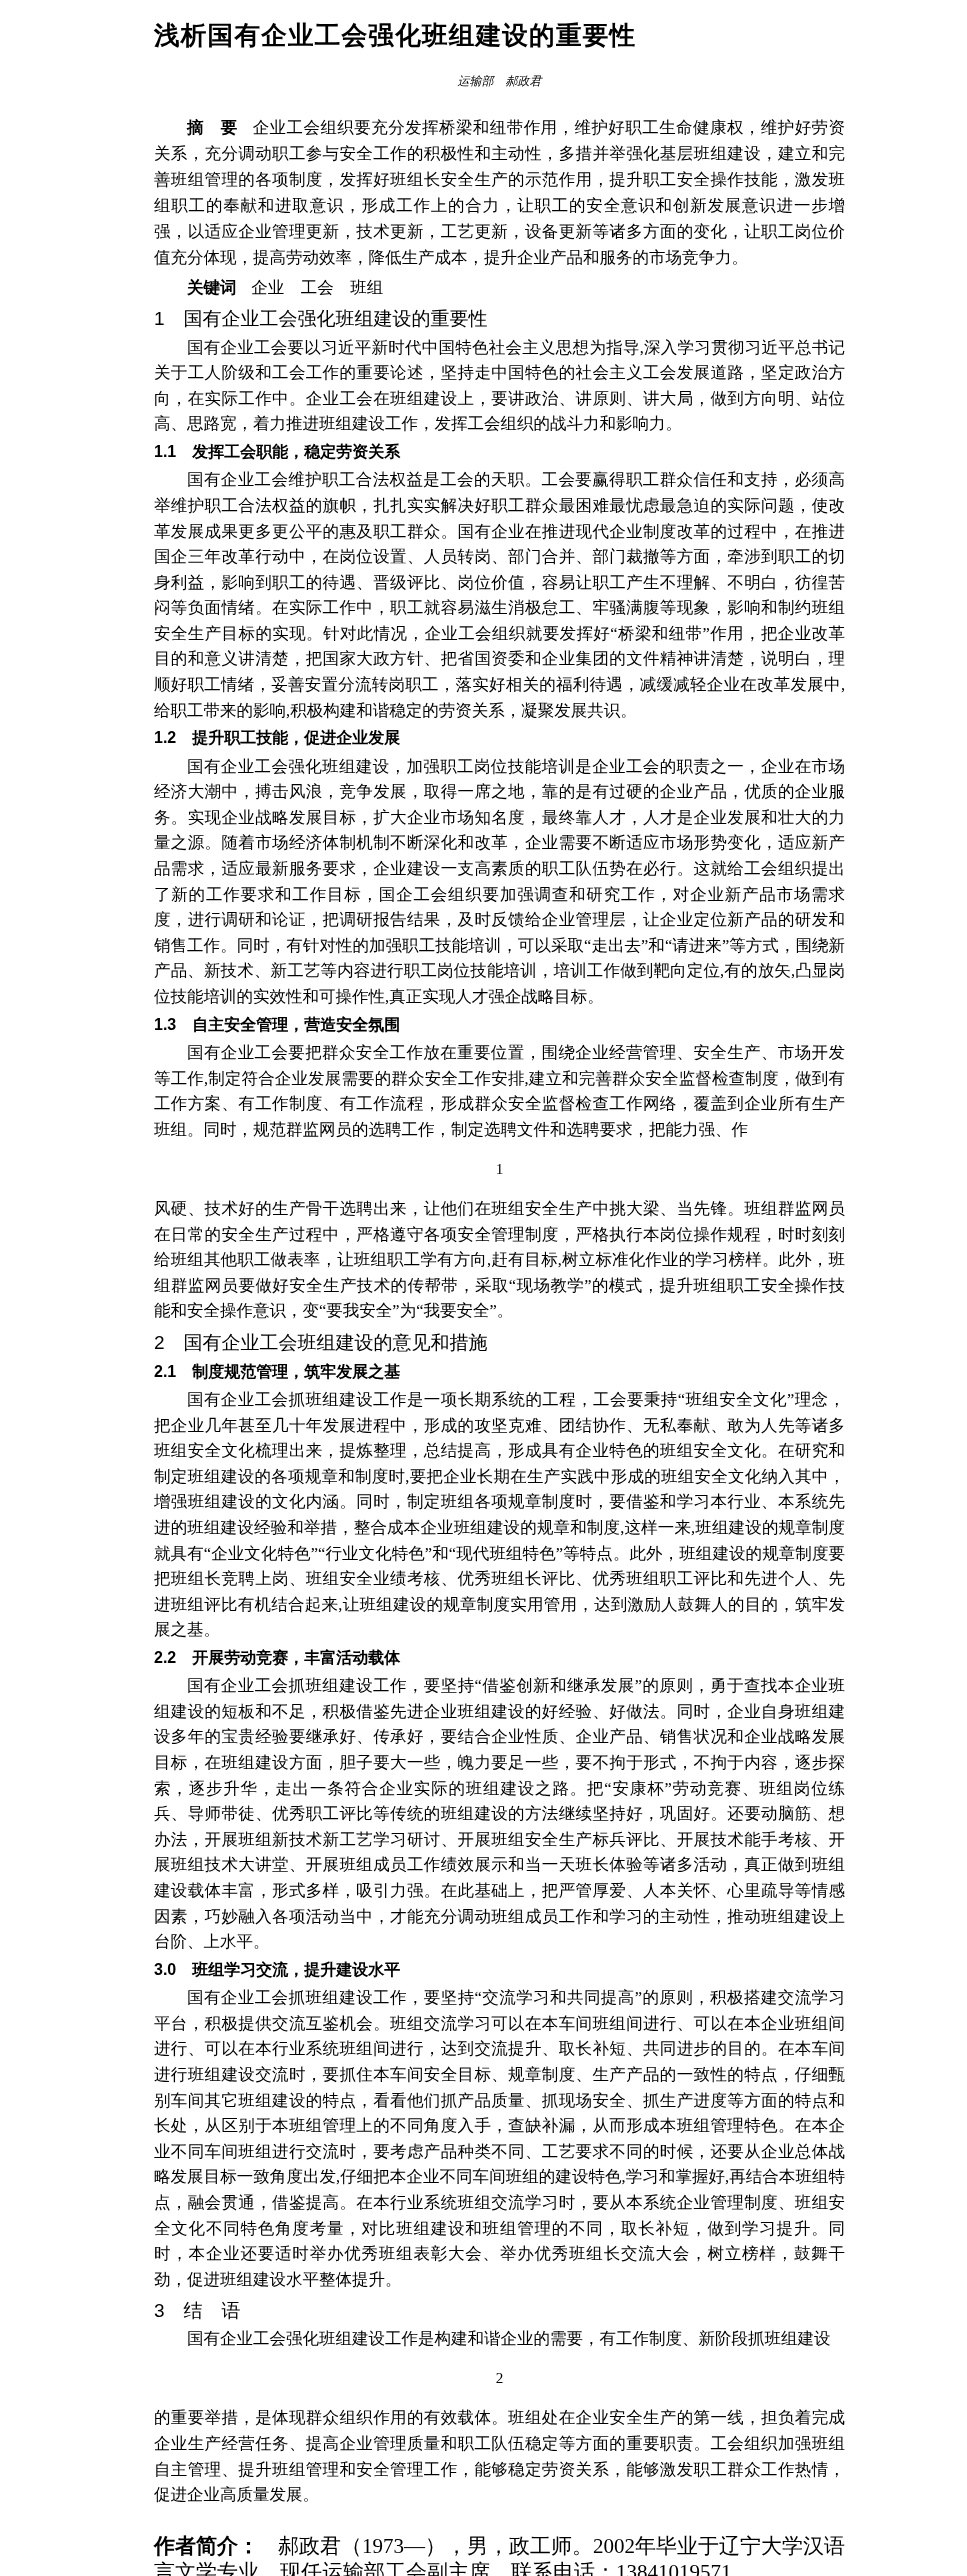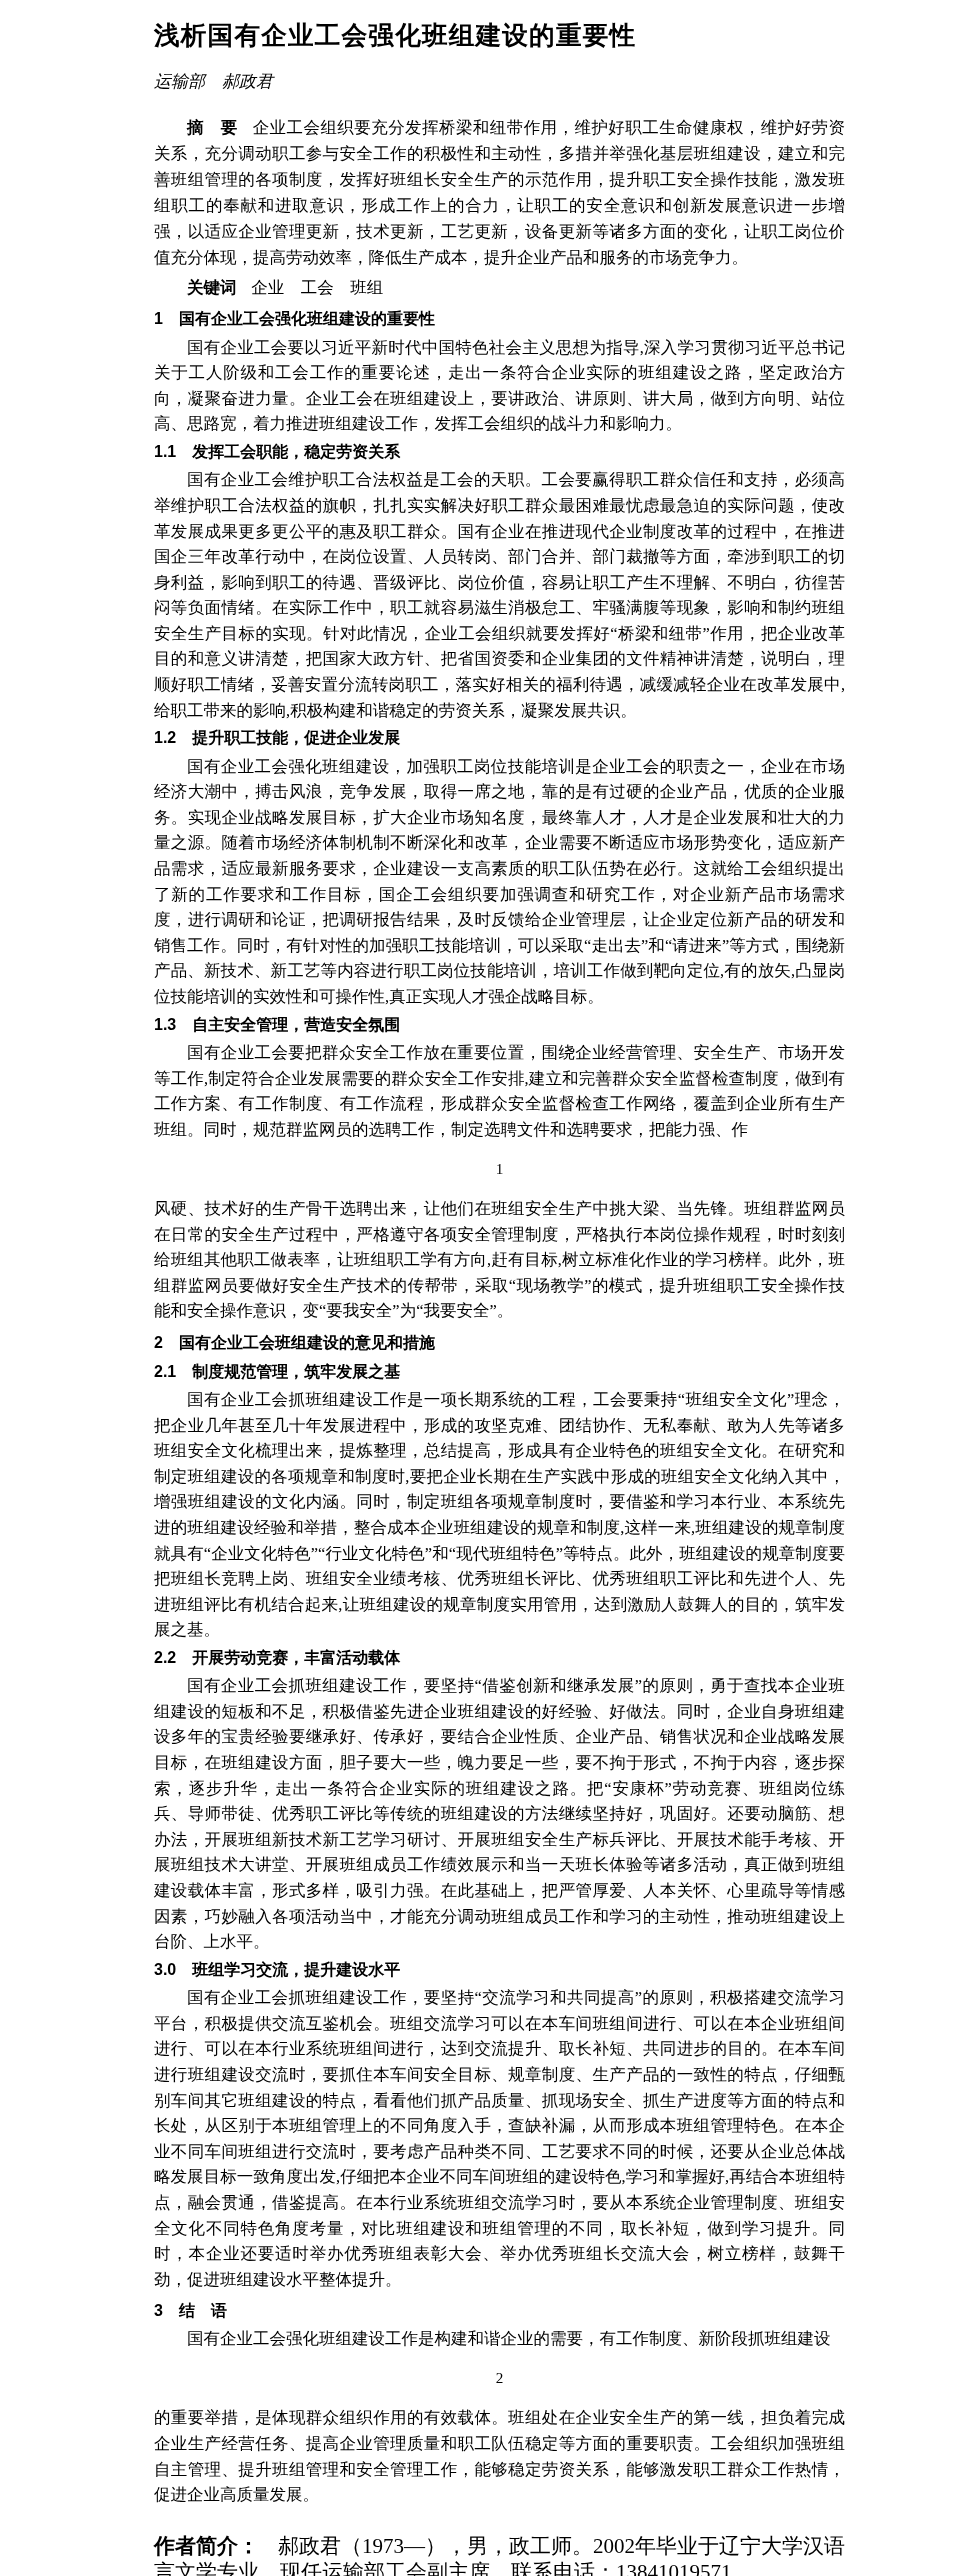--- a/index.html
+++ b/index.html
@@ -19,22 +19,22 @@
   .doc-title {
     font-family: "Liberation Sans", "DejaVu Sans", sans-serif;
     font-weight: bold;
     font-size: 25.6px;
     line-height: 34px;
     letter-spacing: 1.2px;
     margin: 0 0 18.3px 0;
     text-align: left;
   }
   .author-line {
-    text-align: left;
-    font-size: 17px;
+    text-align: center;
+    font-size: 12px;
     line-height: 23px;
     font-style: italic;
     margin: 0 0 21px 0;
     font-family: Liberation Serif, serif;
   }
   .abstract, .keywords {
     font-size: 16.5px;
     line-height: 26px;
     text-align: justify;
     text-justify: inter-ideograph;
@@ -44,22 +44,22 @@
   }
   .keywords { margin-top: 2.4px; }
   .lbl {
     font-family: "Liberation Sans", "DejaVu Sans", sans-serif;
     font-weight: bold;
     font-style: normal;
     margin-right: 0.9em;
   }
   .h-major {
     font-family: "Liberation Sans", "DejaVu Sans", sans-serif;
-    font-weight: bold;
-    font-size: 16px;
+    font-weight: normal;
+    font-size: 19px;
     line-height: 29px;
     margin: 3.7px 0 1.2px 0;
   }
   .h-sub {
     font-family: "Liberation Sans", "DejaVu Sans", sans-serif;
     font-weight: bold;
     font-size: 16px;
     line-height: 28px;
     margin: 1.2px 0;
   }
@@ -95,21 +95,21 @@
 
   <h1 class="doc-title">浅析国有企业工会强化班组建设的重要性</h1>
 
   <div class="author-line">运输部　郝政君</div>
 
   <p class="abstract"><span class="lbl">摘　要</span><span>企业工会组织要充分发挥桥梁和纽带作用，维护好职工生命健康权，维护好劳资关系，充分调动职工参与安全工作的积极性和主动性，多措并举强化基层班组建设，建立和完善班组管理的各项制度，发挥好班组长安全生产的示范作用，提升职工安全操作技能，激发班组职工的奉献和进取意识，形成工作上的合力，让职工的安全意识和创新发展意识进一步增强，以适应企业管理更新，技术更新，工艺更新，设备更新等诸多方面的变化，让职工岗位价值充分体现，提高劳动效率，降低生产成本，提升企业产品和服务的市场竞争力。</span></p>
 
   <p class="keywords"><span class="lbl">关键词</span><span>企业　工会　班组</span></p>
 
   <h2 class="h-major">1　国有企业工会强化班组建设的重要性</h2>
-  <p class="para">国有企业工会要以习近平新时代中国特色社会主义思想为指导,深入学习贯彻习近平总书记关于工人阶级和工会工作的重要论述，走出一条符合企业实际的班组建设之路，坚定政治方向，凝聚奋进力量。企业工会在班组建设上，要讲政治、讲原则、讲大局，做到方向明、站位高、思路宽，着力推进班组建设工作，发挥工会组织的战斗力和影响力。</p>
+  <p class="para">国有企业工会要以习近平新时代中国特色社会主义思想为指导,深入学习贯彻习近平总书记关于工人阶级和工会工作的重要论述，坚持走中国特色的社会主义工会发展道路，坚定政治方向，在实际工作中。企业工会在班组建设上，要讲政治、讲原则、讲大局，做到方向明、站位高、思路宽，着力推进班组建设工作，发挥工会组织的战斗力和影响力。</p>
 
   <h3 class="h-sub">1.1　发挥工会职能，稳定劳资关系</h3>
   <p class="para">国有企业工会维护职工合法权益是工会的天职。工会要赢得职工群众信任和支持，必须高举维护职工合法权益的旗帜，扎扎实实解决好职工群众最困难最忧虑最急迫的实际问题，使改革发展成果更多更公平的惠及职工群众。国有企业在推进现代企业制度改革的过程中，在推进国企三年改革行动中，在岗位设置、人员转岗、部门合并、部门裁撤等方面，牵涉到职工的切身利益，影响到职工的待遇、晋级评比、岗位价值，容易让职工产生不理解、不明白，彷徨苦闷等负面情绪。在实际工作中，职工就容易滋生消极怠工、牢骚满腹等现象，影响和制约班组安全生产目标的实现。针对此情况，企业工会组织就要发挥好“桥梁和纽带”作用，把企业改革目的和意义讲清楚，把国家大政方针、把省国资委和企业集团的文件精神讲清楚，说明白，理顺好职工情绪，妥善安置分流转岗职工，落实好相关的福利待遇，减缓减轻企业在改革发展中,给职工带来的影响,积极构建和谐稳定的劳资关系，凝聚发展共识。</p>
 
   <h3 class="h-sub">1.2　提升职工技能，促进企业发展</h3>
   <p class="para">国有企业工会强化班组建设，加强职工岗位技能培训是企业工会的职责之一，企业在市场经济大潮中，搏击风浪，竞争发展，取得一席之地，靠的是有过硬的企业产品，优质的企业服务。实现企业战略发展目标，扩大企业市场知名度，最终靠人才，人才是企业发展和壮大的力量之源。随着市场经济体制机制不断深化和改革，企业需要不断适应市场形势变化，适应新产品需求，适应最新服务要求，企业建设一支高素质的职工队伍势在必行。这就给工会组织提出了新的工作要求和工作目标，国企工会组织要加强调查和研究工作，对企业新产品市场需求度，进行调研和论证，把调研报告结果，及时反馈给企业管理层，让企业定位新产品的研发和销售工作。同时，有针对性的加强职工技能培训，可以采取“走出去”和“请进来”等方式，围绕新产品、新技术、新工艺等内容进行职工岗位技能培训，培训工作做到靶向定位,有的放矢,凸显岗位技能培训的实效性和可操作性,真正实现人才强企战略目标。</p>
 
   <h3 class="h-sub">1.3　自主安全管理，营造安全氛围</h3>
   <p class="para">国有企业工会要把群众安全工作放在重要位置，围绕企业经营管理、安全生产、市场开发等工作,制定符合企业发展需要的群众安全工作安排,建立和完善群众安全监督检查制度，做到有工作方案、有工作制度、有工作流程，形成群众安全监督检查工作网络，覆盖到企业所有生产班组。同时，规范群监网员的选聘工作，制定选聘文件和选聘要求，把能力强、作</p>
 

